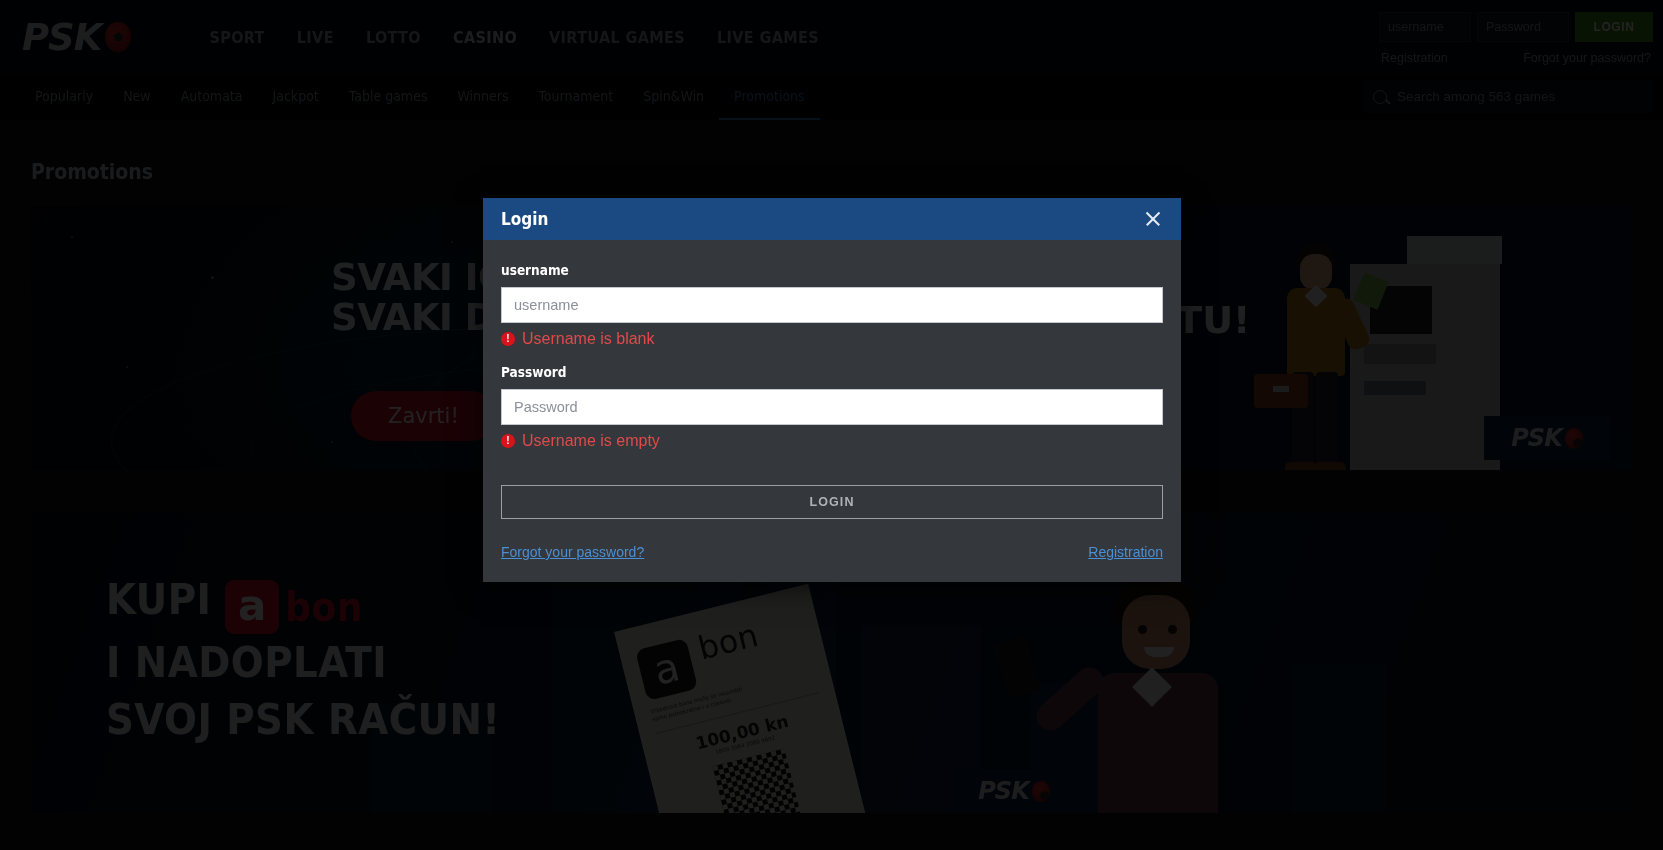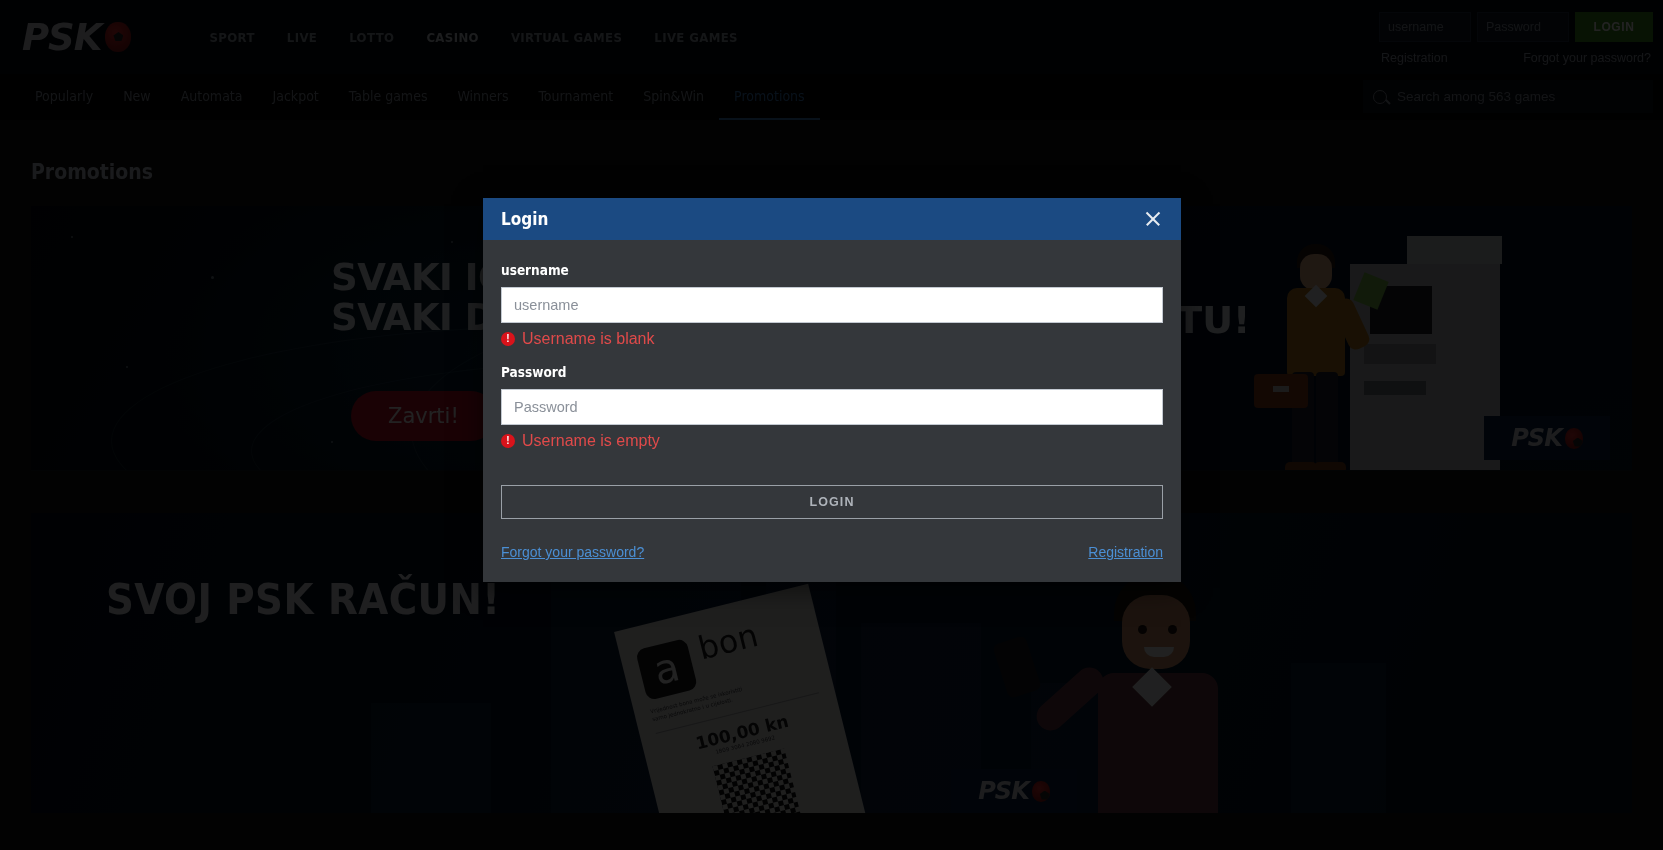--- a/index.html
+++ b/index.html
@@ -60,21 +60,21 @@
     clip-path: polygon(50% 0, 100% 38%, 80% 100%, 20% 100%, 0 38%);
   }
   .mainnav {
     display: flex;
     align-items: center;
     gap: 32px;
     margin-left: 78px;
   }
   .mainnav a {
     color: #9aa3ae;
-    font-size: 13px;
+    font-size: 16px;
     font-weight: 600;
     letter-spacing: .4px;
     text-decoration: none;
     font-family: "DejaVu Sans Condensed", "Liberation Sans", sans-serif;
   }
   .mainnav a.active { color: #cfd6de; }
 
   .login-area {
     position: absolute;
     right: 10px; top: 12px;
@@ -528,20 +528,28 @@
       <div class="banner banner2">
         <div class="bn2-bg"></div>
         <i class="bldg" style="left:520px; top:20px;  width:190px;height:290px;"></i>
         <i class="bldg" style="left:735px; top:55px;  width:70px; height:255px;"></i>
         <i class="bldg" style="left:830px; top:110px; width:120px;height:200px;"></i>
         <i class="bldg" style="left:1000px;top:170px; width:110px;height:140px;"></i>
         <i class="bldg" style="left:340px; top:190px; width:120px;height:120px;"></i>
         <i class="bldg" style="left:1260px;top:150px; width:95px; height:160px;"></i>
 
         <div class="bn2-text">
+          <div>
+            <span>KUPI</span>
+            <span class="abon">
+              <span class="abon-sq">a</span>
+              <span class="abon-txt">bon</span>
+            </span>
+          </div>
+          <div>I NADOPLATI</div>
           <div>SVOJ PSK RAČUN!</div>
         </div>
 
         <div class="voucher">
           <span class="v-logo">a</span>
           <span class="v-bon">bon</span>
           <div class="v-small" style="margin-top:8px;">
             Vrijednost bona može se iskoristiti<br>samo jednokratno i u cijelosti.
           </div>
           <div class="v-line"></div>

